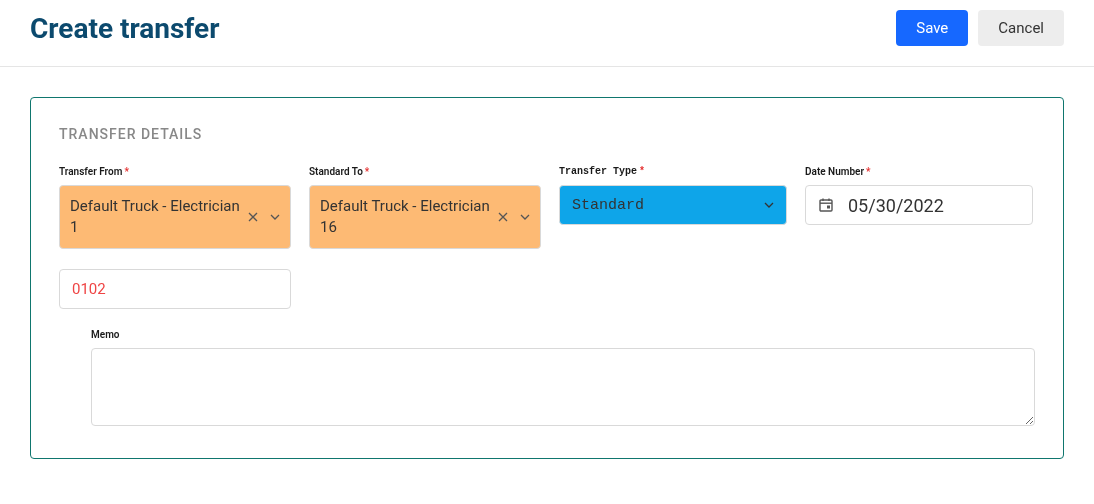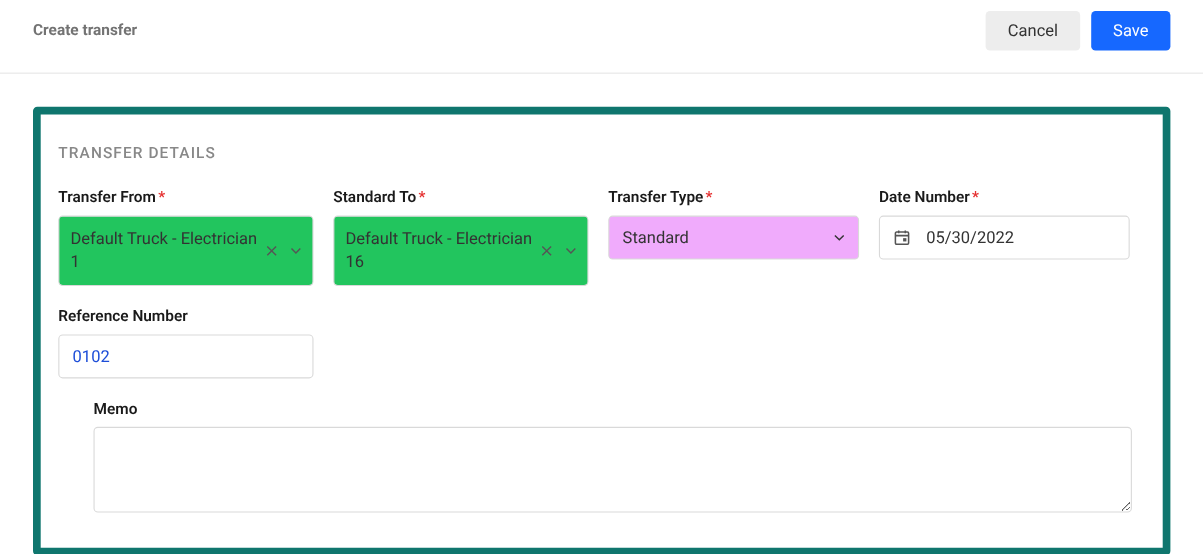--- a/index.html
+++ b/index.html
@@ -13,23 +13,23 @@
       color: #1a1a1a;
     }
     .header {
       display: flex;
       justify-content: space-between;
       align-items: center;
       padding: 10px 30px 20px 30px;
       border-bottom: 1px solid #e5e5e5;
     }
     .page-title {
-      font-size: 14px;
+      font-size: 28px;
       font-weight: 700;
-      color: #737373;
+      color: #0c4a6e;
     }
     .header-actions {
       display: flex;
       gap: 10px;
     }
     .btn {
       padding: 9px 20px;
       font-size: 15px;
       border: none;
       border-radius: 4px;
@@ -41,23 +41,23 @@
       color: #333;
     }
     .btn-save {
       background: #1668ff;
       color: #fff;
     }
     .content {
       padding: 30px;
     }
     .card {
-      border: 7px solid #0f766e;
-      border-radius: 4px;
-      padding: 28px 28px 32px 16px;
+      border: 1px solid #0f766e;
+      border-radius: 4px;
+      padding: 28px 28px 32px 28px;
       background: #fff;
     }
     .card-title {
       font-size: 14px;
       letter-spacing: 1px;
       color: #888;
       font-weight: 500;
       margin-bottom: 24px;
     }
     .form-row {
@@ -65,41 +65,41 @@
       gap: 18px;
       margin-bottom: 20px;
       flex-wrap: wrap;
       align-items: flex-start;
     }
     .form-group {
       display: flex;
       flex-direction: column;
     }
     .form-group.w-combo { width: 232px; }
-    .form-group.w-select { width: 228px; }
+    .form-group.w-select { width: 228px; font-family: Liberation Mono, monospace; }
     .form-group.w-date { width: 228px; }
     .form-group.w-ref { width: 232px; }
     .form-group.w-full { width: 100%; margin-left: 32px; }
     .label {
-      font-size: 14px;
+      font-size: 10px;
       font-weight: 600;
       color: #1a1a1a;
       margin-bottom: 8px;
     }
     .req {
       color: #e53030;
       margin-left: 2px;
     }
     .combo {
       border: 1px solid #d9d9d9;
       border-radius: 4px;
       display: flex;
       align-items: center;
       padding: 10px 10px;
-      background: #22c55e;
+      background: #fdba74;
       min-height: 60px;
     }
     .combo-text {
       flex: 1;
       font-size: 15px;
       color: #333;
       line-height: 1.4;
       padding-right: 4px;
     }
     .combo-icons {
@@ -111,66 +111,66 @@
     .icon-svg {
       display: block;
     }
     .select {
       border: 1px solid #d9d9d9;
       border-radius: 4px;
       display: flex;
       align-items: center;
       justify-content: space-between;
       padding: 9px 12px;
-      background: #f0abfc;
+      background: #0ea5e9;
       height: 40px;
       font-size: 15px;
       color: #333;
     }
     .date-input {
       border: 1px solid #d9d9d9;
       border-radius: 4px;
       display: flex;
       align-items: center;
       gap: 14px;
       padding: 9px 12px;
       background: #fff;
       height: 40px;
-      font-size: 15px;
+      font-size: 18px;
       color: #333;
     }
     .text-input {
       border: 1px solid #d9d9d9;
       border-radius: 4px;
       padding: 9px 12px;
       font-size: 15px;
       font-family: inherit;
       height: 40px;
       width: 100%;
-      color: #1d4ed8;
+      color: #ef4444;
     }
     .textarea {
       border: 1px solid #d9d9d9;
       border-radius: 4px;
       padding: 10px 12px;
       font-size: 15px;
       font-family: inherit;
       width: 100%;
       height: 78px;
       resize: both;
     }
   </style>
 </head>
 <body>
 
 <div class="header">
   <h1 class="page-title">Create transfer</h1>
   <div class="header-actions">
+    <button class="btn btn-save">Save</button>
     <button class="btn btn-cancel">Cancel</button>
-    <button class="btn btn-save">Save</button>
   </div>
 </div>
 
 <div class="content">
   <div class="card">
     <div class="card-title">TRANSFER DETAILS</div>
 
     <div class="form-row">
 
       <div class="form-group w-combo">
@@ -244,21 +244,20 @@
             </svg>
           </span>
           <span>05/30/2022</span>
         </div>
       </div>
 
     </div>
 
     <div class="form-row">
       <div class="form-group w-ref">
-        <label class="label">Reference Number</label>
         <input type="text" class="text-input" value="0102" style="">
       </div>
     </div>
 
     <div class="form-row" style="margin-bottom:0">
       <div class="form-group w-full">
         <label class="label">Memo</label>
         <textarea class="textarea" style=""></textarea>
       </div>
     </div>

